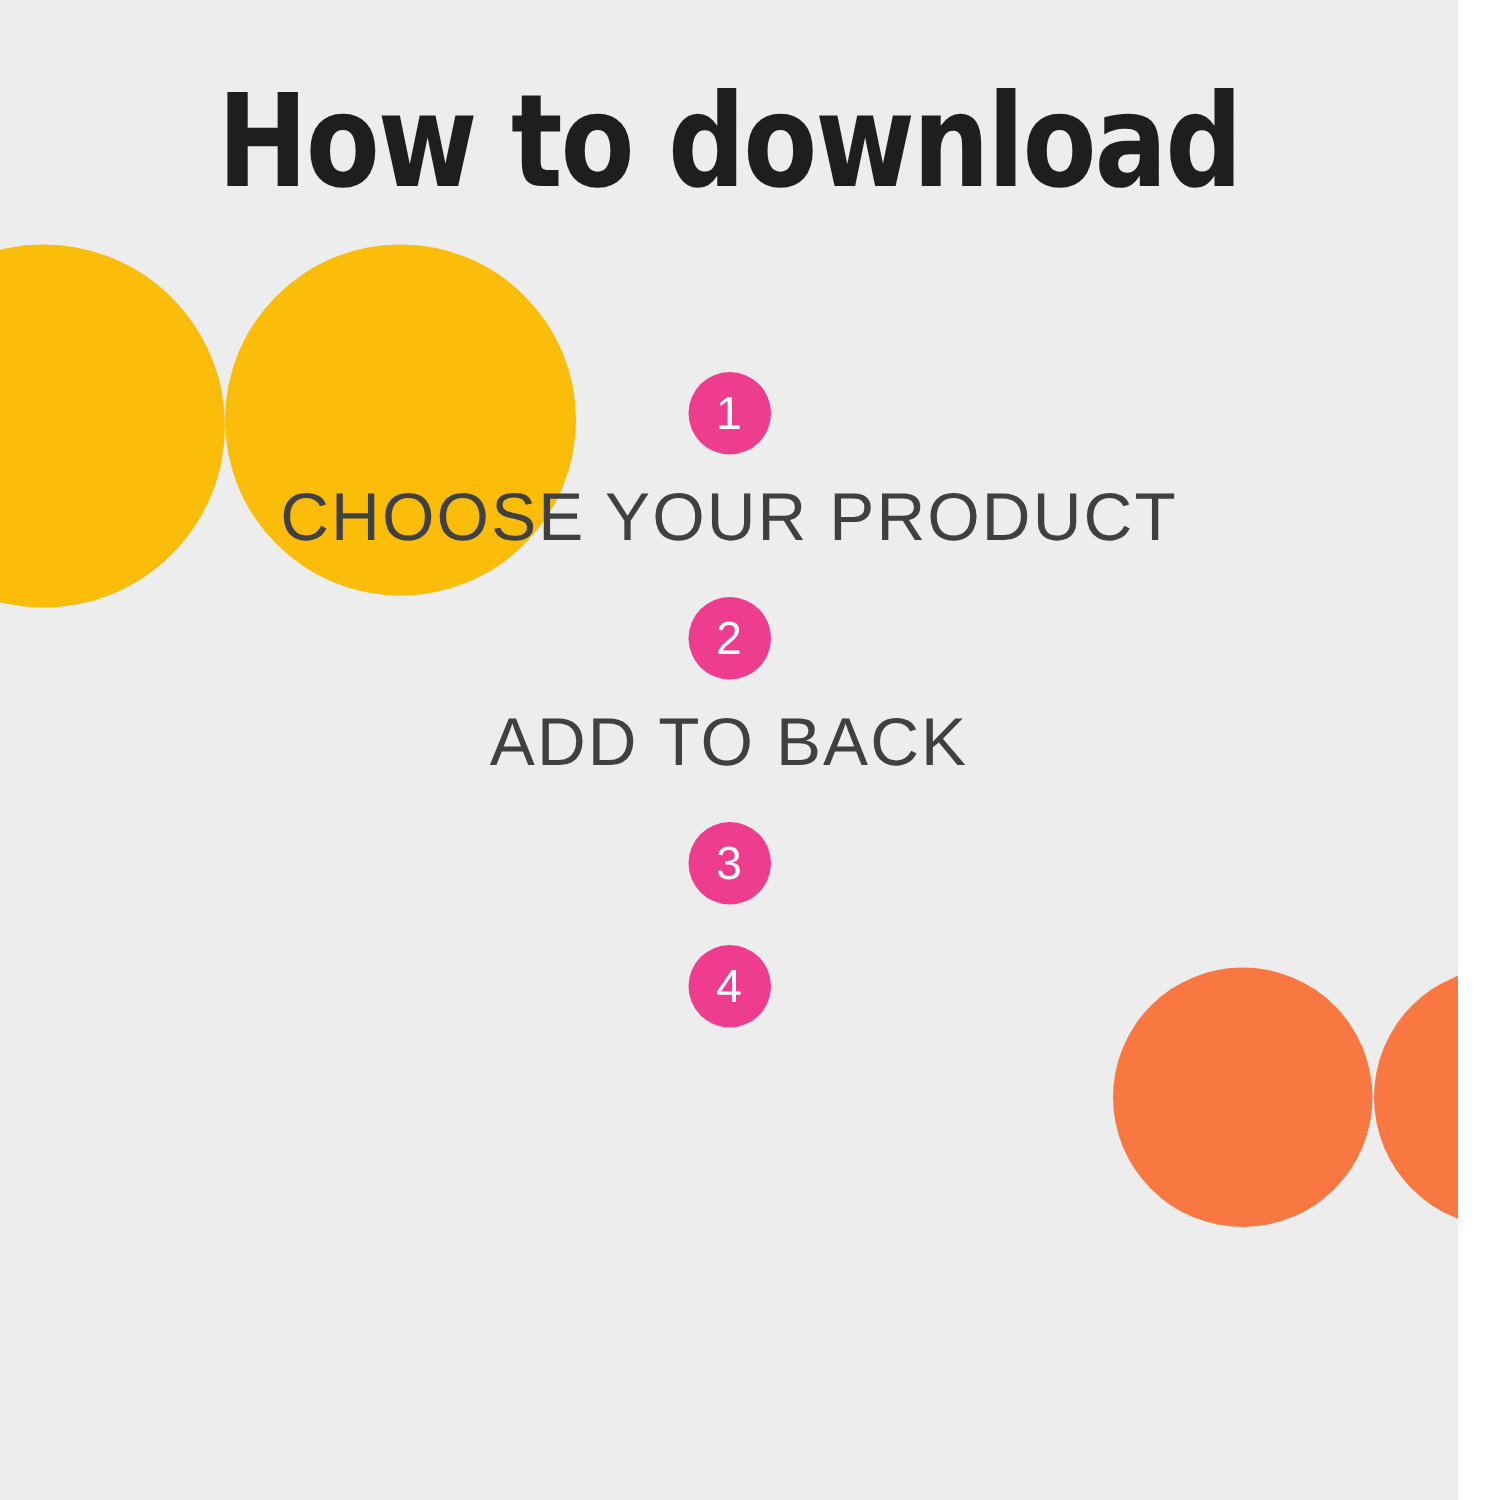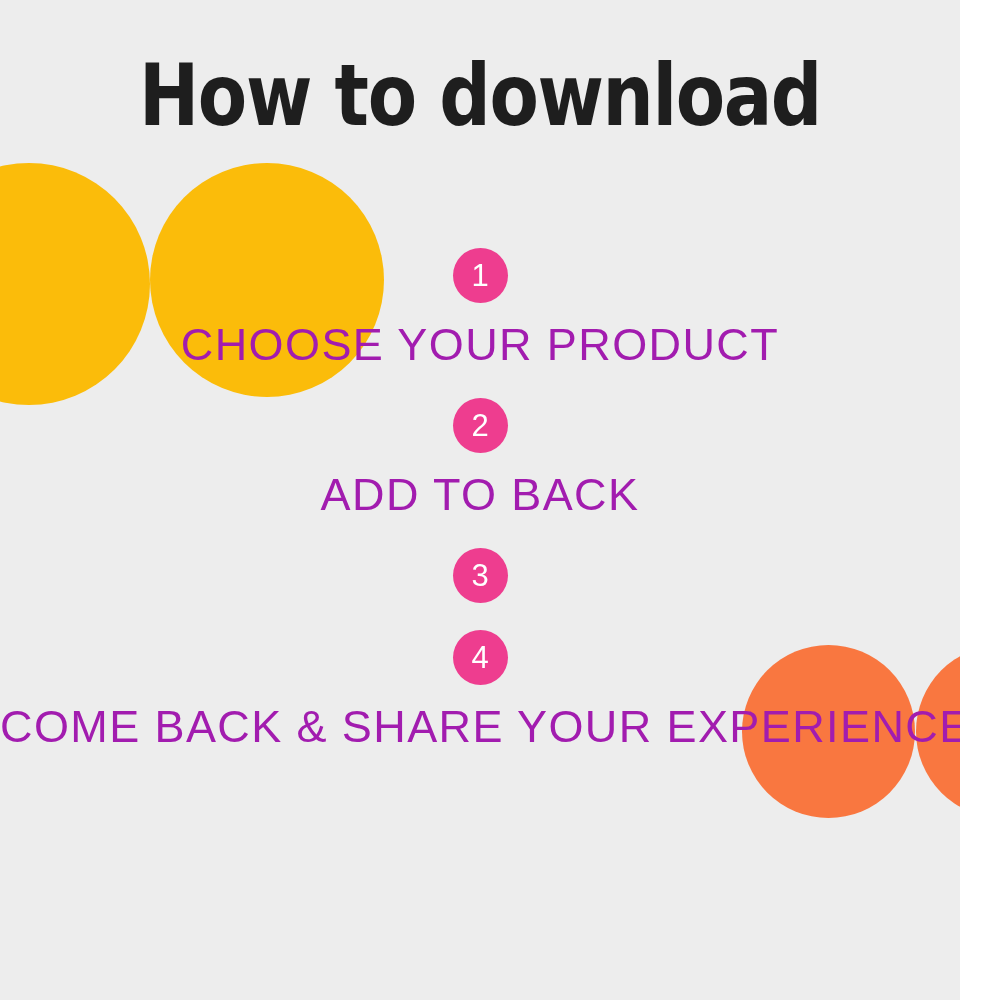--- a/index.html
+++ b/index.html
@@ -12,20 +12,21 @@
     overflow: hidden;
     font-family: "Liberation Sans", sans-serif;
   }
 
   #infographic {
     position: relative;
     width: 960px;
     height: 1000px;
     background: #ededed;
     overflow: hidden;
+    padding-left: 12px;
   }
 
   
   .deco-circle {
     position: absolute;
     border-radius: 50%;
     z-index: 1;
   }
   .yellow-left {
     left: -92px;
@@ -104,21 +105,21 @@
     line-height: 1;
     font-family: "Liberation Sans", sans-serif;
   }
 
   .step-label {
     display: block;
     margin-top: 15px;
     font-size: 45px;
     line-height: 1.18;
     font-weight: 300;
-    color: #a21caf;
+    color: #404040;
     letter-spacing: 1.4px;
     white-space: nowrap;
     font-family: "Liberation Sans", sans-serif;
   }
 </style>
 </head>
 <body>
 
 <div id="infographic">
 
@@ -140,18 +141,17 @@
       <span class="badge">2</span>
       <span class="step-label">ADD TO BACK</span>
     </div>
 
     <div class="step">
       <span class="badge">3</span>
     </div>
 
     <div class="step">
       <span class="badge">4</span>
-      <span class="step-label">COME BACK &amp; SHARE YOUR EXPERIENCE</span>
     </div>
 
   </div>
 
 </div>
 
 </body></html>

